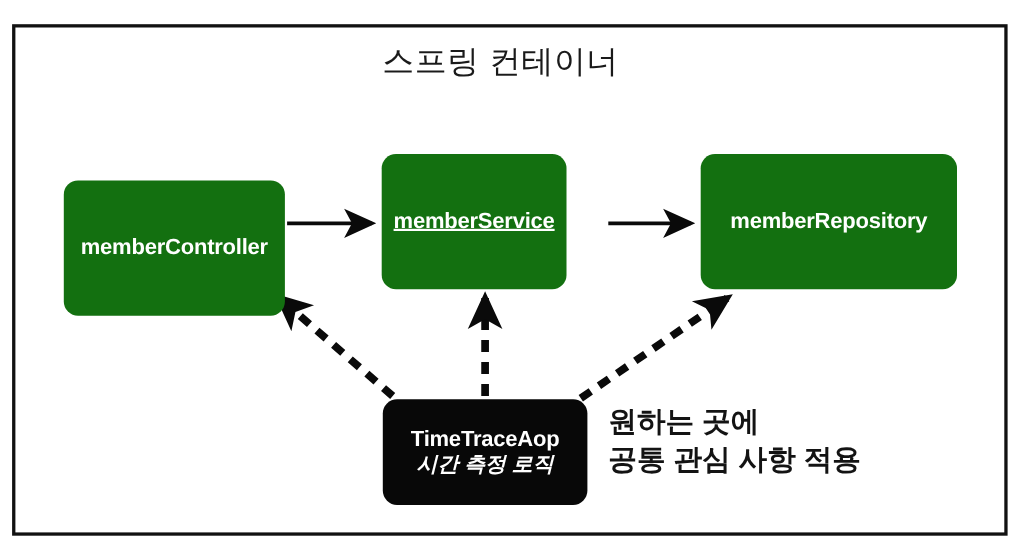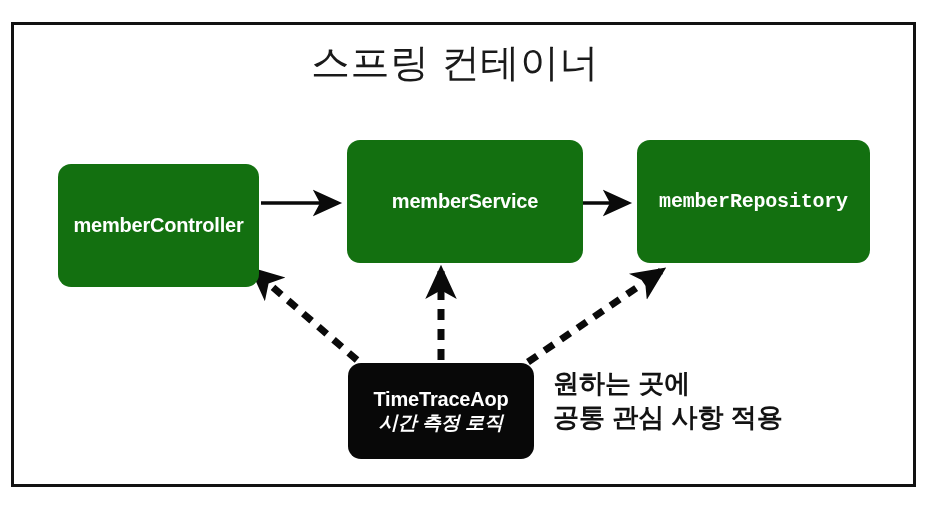--- a/index.html
+++ b/index.html
@@ -36,21 +36,21 @@
     background: #ffffff;
   }
 
   
   #container-title {
     position: absolute;
     left: 0;
     top: 36px;
     width: 910px;
     text-align: center;
-    font-size: 39px;
+    font-size: 29px;
     font-weight: 400;
     color: #1a1a1a;
     letter-spacing: 0.5px;
     white-space: nowrap;
   }
 
   
   .bean-box {
     position: absolute;
     background: #137010;
@@ -58,22 +58,22 @@
     display: flex;
     align-items: center;
     justify-content: center;
     color: #ffffff;
     font-weight: bold;
     font-size: 20px;
     letter-spacing: -0.2px;
     white-space: nowrap;
   }
   #bean-controller { left: 58px;  top: 140px; width: 201px; height: 123px; margin-top: 24px; }
-  #bean-service    { left: 347px; top: 140px; width: 236px; height: 123px; }
-  #bean-repository { left: 637px; top: 140px; width: 233px; height: 123px; font-family: Liberation Mono, monospace; }
+  #bean-service    { left: 347px; top: 140px; width: 168px; height: 123px; text-decoration: underline; }
+  #bean-repository { left: 637px; top: 140px; width: 233px; height: 123px; }
 
   
   #aspect-box {
     position: absolute;
     left: 348px;
     top: 363px;
     width: 186px;
     height: 96px;
     background: #080808;
     border-radius: 13px;

